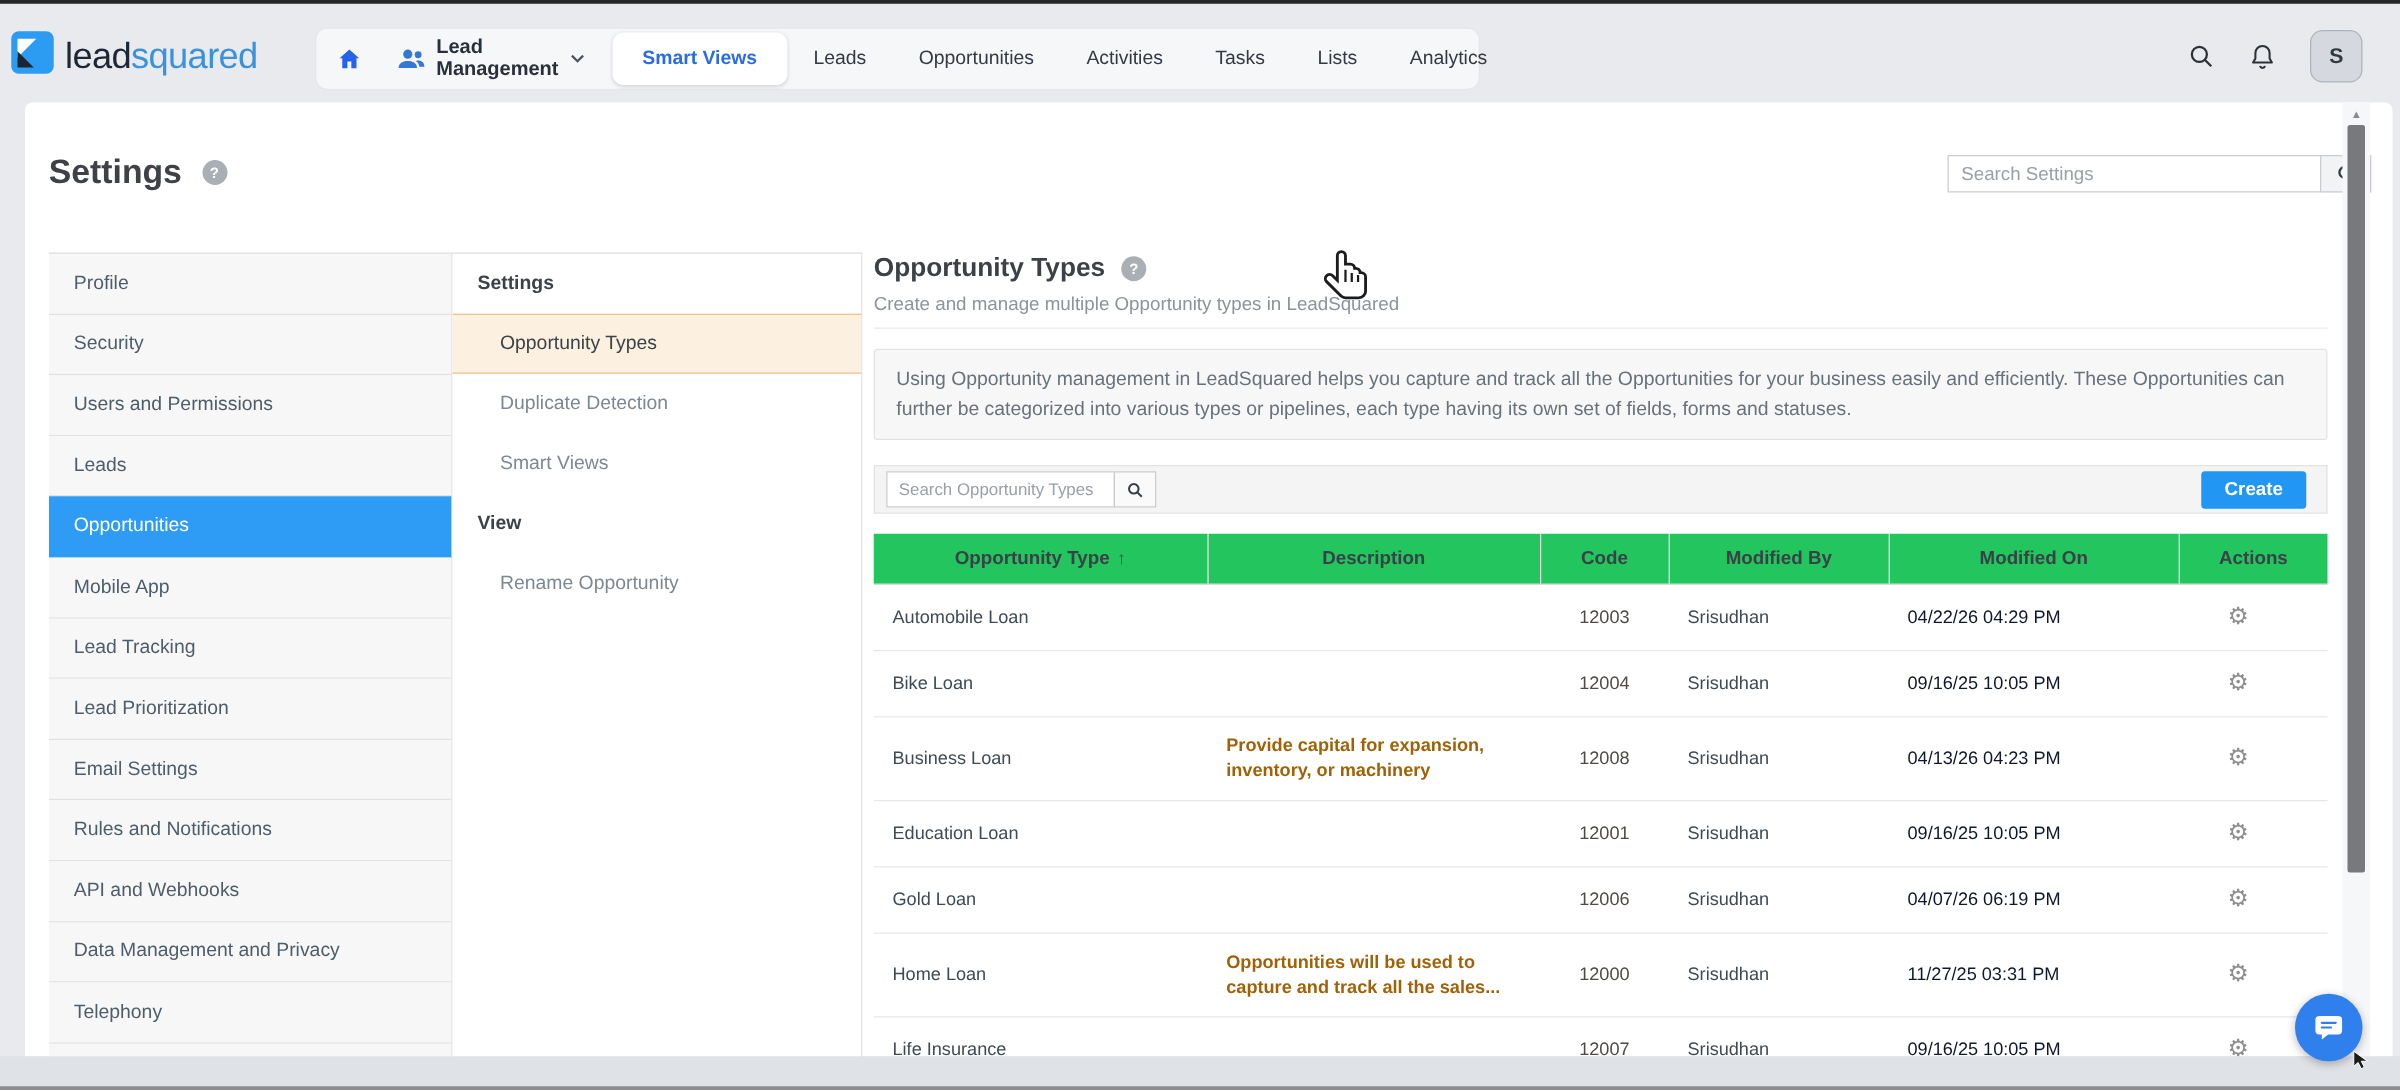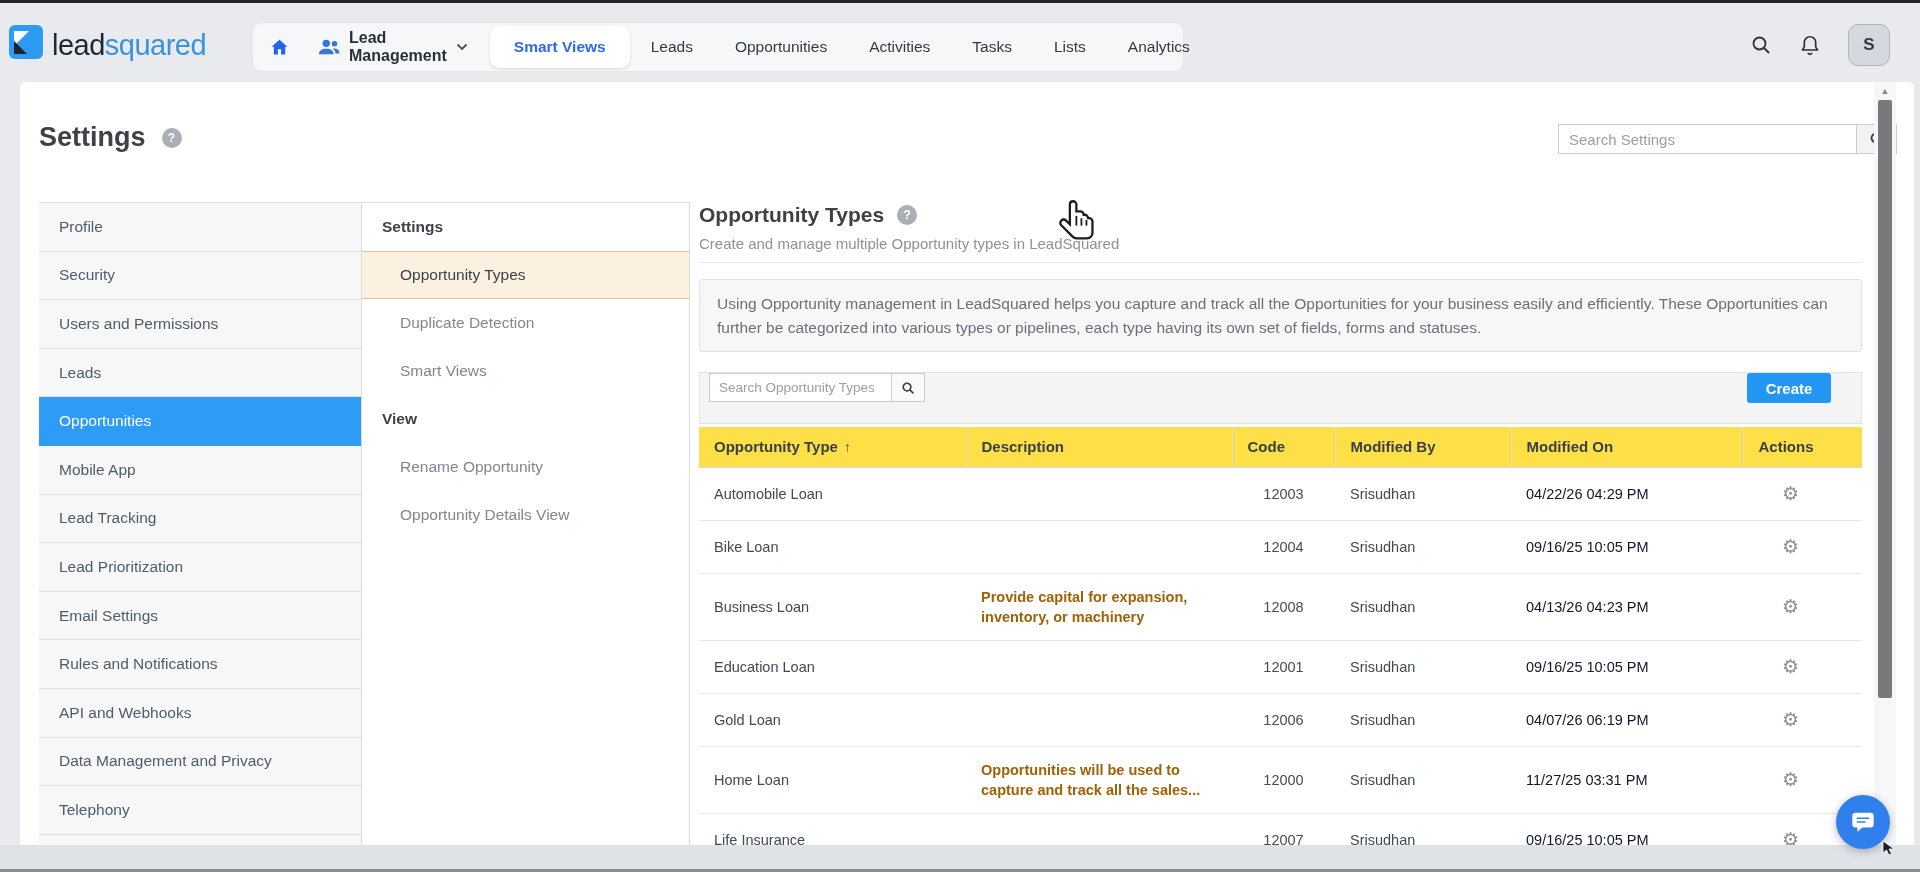--- a/index.html
+++ b/index.html
@@ -64,36 +64,36 @@
 
   
   .m-head{position:absolute;left:679px;top:121px;display:flex;align-items:center;gap:13px;}
   .m-heading{font-size:21px;font-weight:700;color:#3d4146;margin:0;}
   .m-sub{position:absolute;left:679px;top:153px;font-size:15px;color:#8d939a;text-align:center;}
   .m-divider{position:absolute;left:679px;top:180px;width:1163px;height:1px;background:#e9e9e9;}
   .cursor-icon{position:absolute;left:1035px;top:116px;z-index:4;}
   .info-box{position:absolute;left:679px;top:197px;width:1163px;height:73px;box-sizing:border-box;
             background:#f7f7f8;border:1px solid #e2e3e5;border-radius:3px;padding:12px 17px;
             font-size:15.5px;color:#69717b;line-height:1.55;}
-  .toolbar{position:absolute;left:679px;top:290px;width:1163px;height:52px;box-sizing:border-box;
-           background:#f4f4f5;border:1px solid #e3e3e5;display:flex;align-items:flex-start;padding:0 9px;}
+  .toolbar{position:absolute;left:679px;top:290px;width:1163px;height:39px;box-sizing:border-box;
+           background:#f4f4f5;border:1px solid #e3e3e5;display:flex;align-items:center;padding:0 9px;}
   .ot-search{display:flex;height:29px;}
   .ot-search input{width:183px;border:1px solid #ccc;font-size:13.5px;padding:0 9px;color:#555;
                    font-family:"Liberation Sans",sans-serif;outline:none;box-sizing:border-box;}
   .ot-search input::placeholder{color:#9aa0a6;}
   .ot-btn{width:34px;background:#fafafa;border:1px solid #ccc;margin-left:-1px;display:flex;
           align-items:center;justify-content:center;cursor:pointer;box-sizing:border-box;}
-  .create-btn{margin-left:auto;margin-right:21px;width:84px;height:30px;background:#2196f3;color:#fff;
+  .create-btn{margin-left:auto;margin-right:7px;width:84px;height:30px;background:#2196f3;color:#fff;
               border:none;border-radius:3px;font-size:15px;font-weight:700;cursor:pointer;
               font-family:"Liberation Sans",sans-serif;}
 
   
   .ot-table{position:absolute;left:679px;top:345px;width:1163px;border-collapse:collapse;table-layout:fixed;}
-  .ot-table th{background:#fde047;height:40px;font-size:15px;font-weight:700;color:#3a4046;
-               text-align:left;padding:0 15px;border-bottom:1px solid #d9d9d9;box-sizing:border-box;}
+  .ot-table th{background:#22c55e;height:40px;font-size:15px;font-weight:700;color:#3a4046;
+               text-align:center;padding:0 15px;border-bottom:1px solid #d9d9d9;box-sizing:border-box;}
   .ot-table th + th{border-left:1px solid #dcdcdc;}
   .sort-arrow{font-size:14px;color:#474d54;margin-left:6px;font-weight:400;}
   .ot-table td{padding:13px 15px;font-size:14.5px;border-bottom:1px solid #e7e7e7;vertical-align:middle;
                line-height:1.38;}
   .c-type{color:#3f4a55;}
   .c-desc{color:#a16207;font-weight:bold;}
   .c-code{color:#4e4b47;text-align:center;}
   .c-by{color:#3f4a55;}
   .c-on{color:#0f172a;}
   .gear{color:#8f8f8f;font-size:19px;padding-left:24px;cursor:pointer;display:inline-block;}
@@ -240,21 +240,20 @@
           <div class="sub-entry sub-item sel">Opportunity Types</div>
 
           <div class="sub-entry sub-item">Duplicate Detection</div>
 
           <div class="sub-entry sub-item">Smart Views</div>
 
           <div class="sub-entry sub-header">View</div>
 
         <div class="sub-entry sub-item">Rename Opportunity</div>
 
-          <div class="sub-entry sub-item">Opportunity Details View</div>
 
       </div>
     </div>
 
     <div class="m-head">
       <h2 class="m-heading">Opportunity Types</h2>
       <span class="help-icon">?</span>
     </div>
     <div class="m-sub">Create and manage multiple Opportunity types in LeadSquared</div>
     <span class="cursor-icon">

